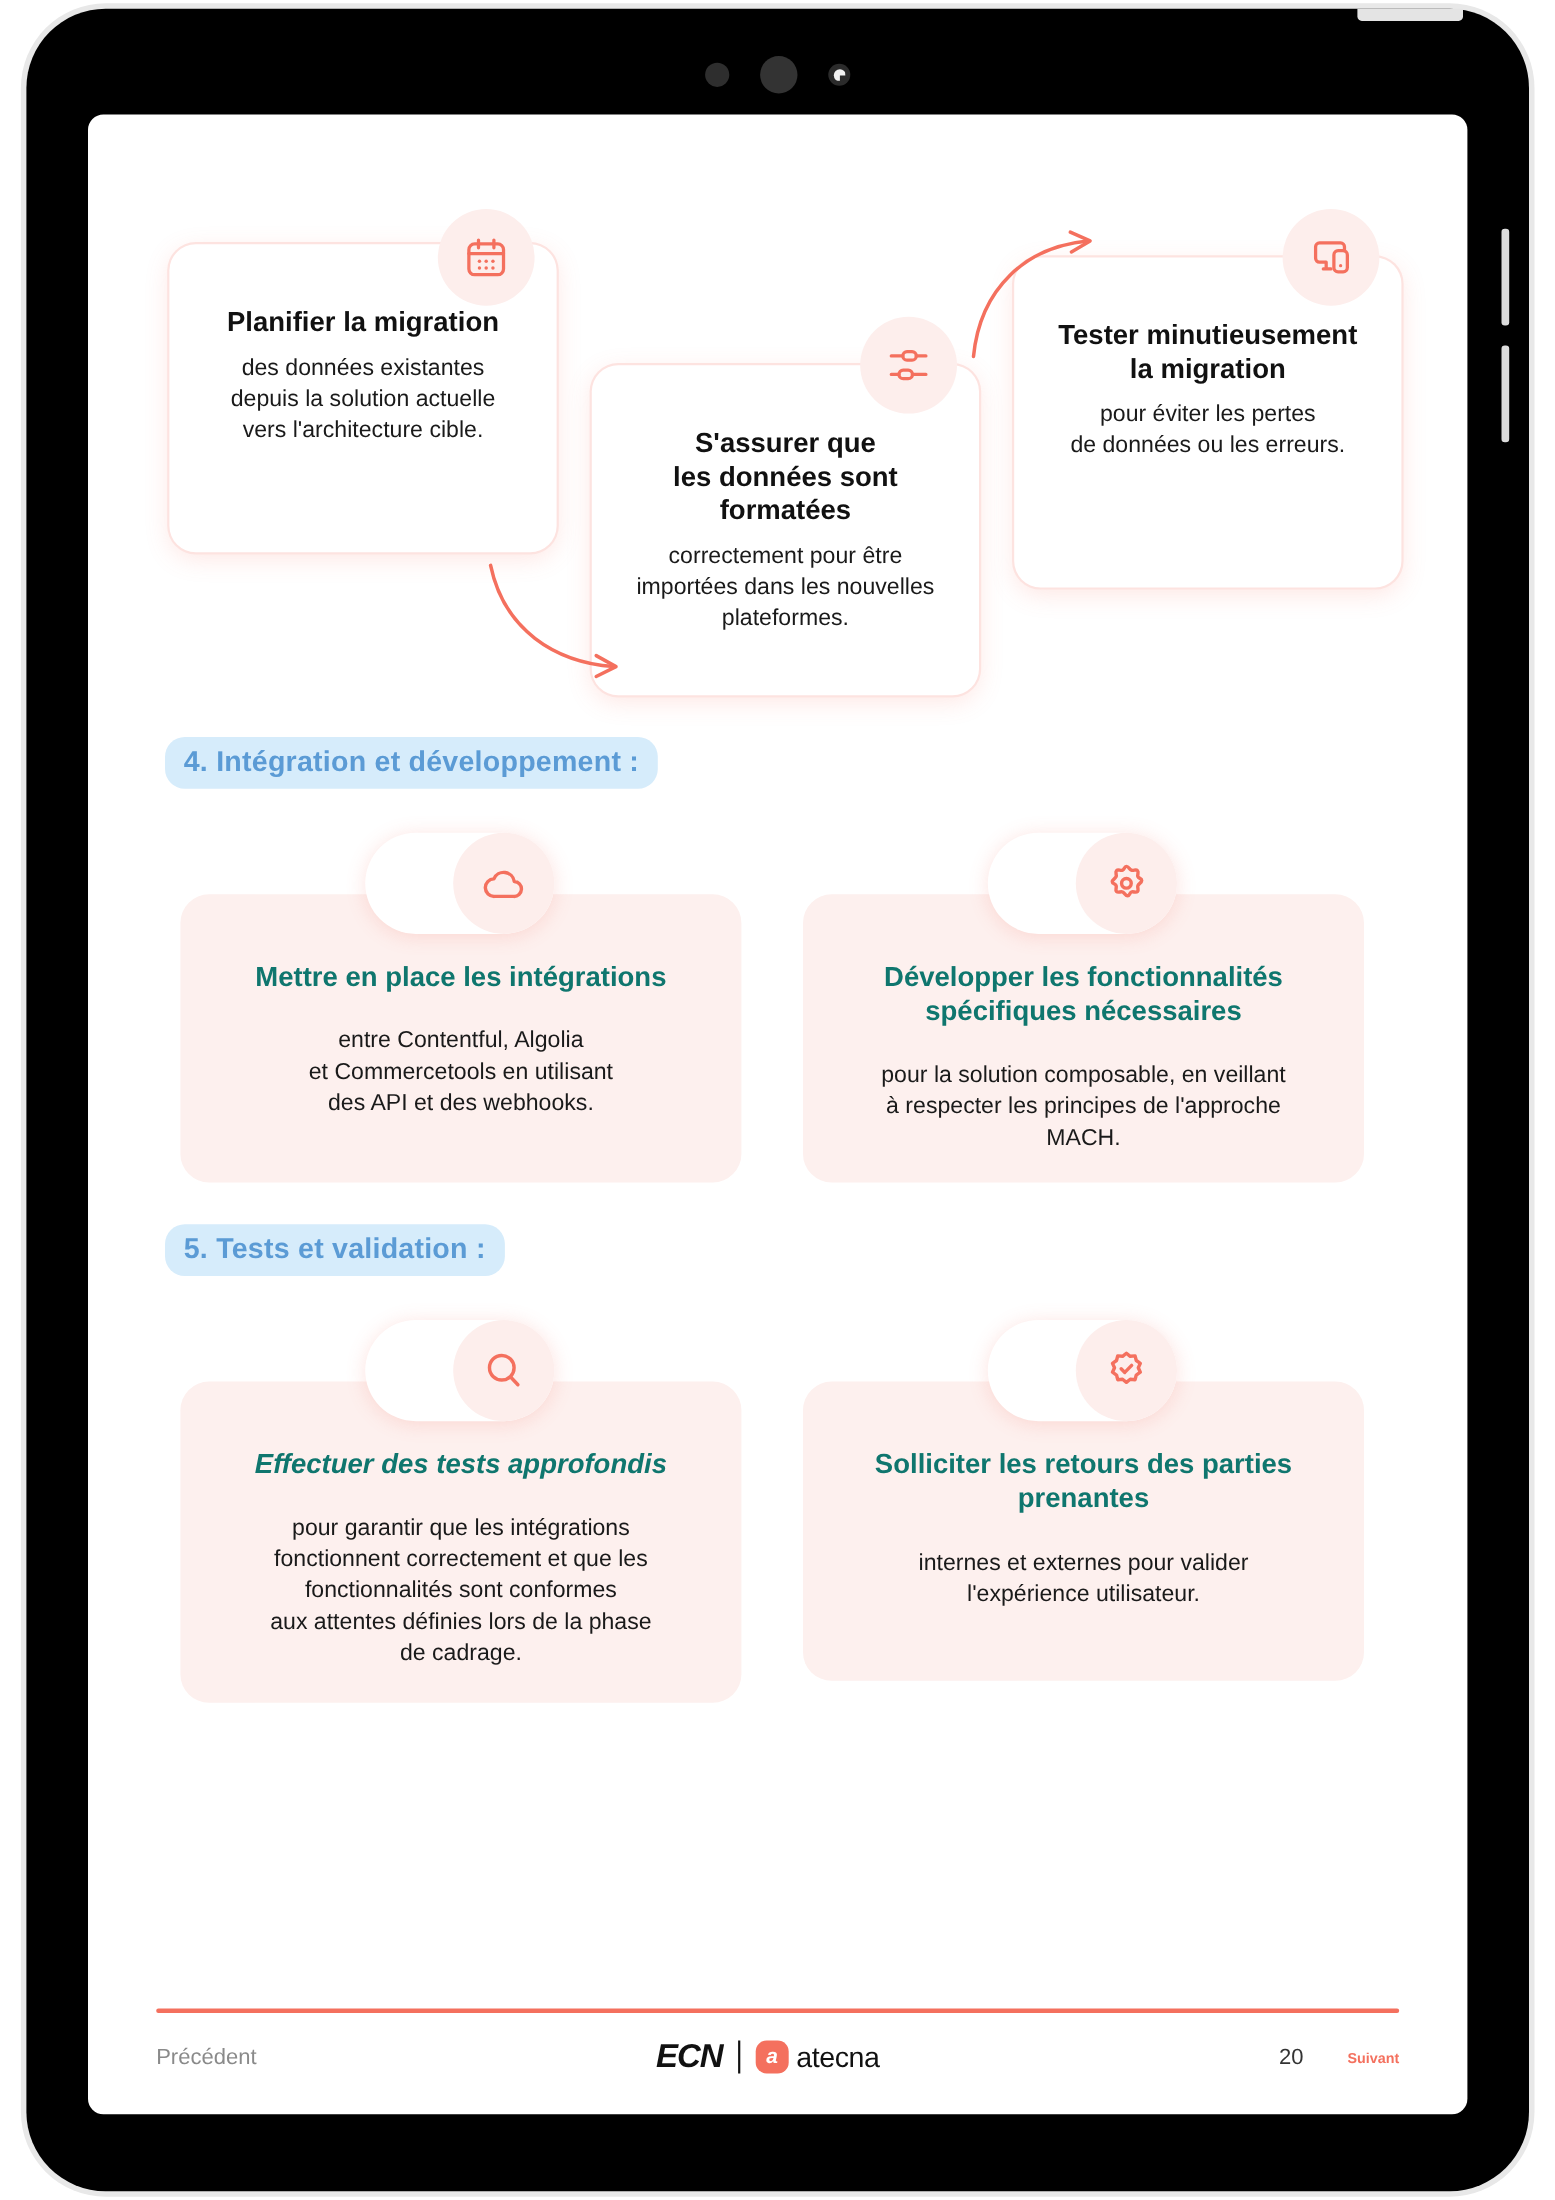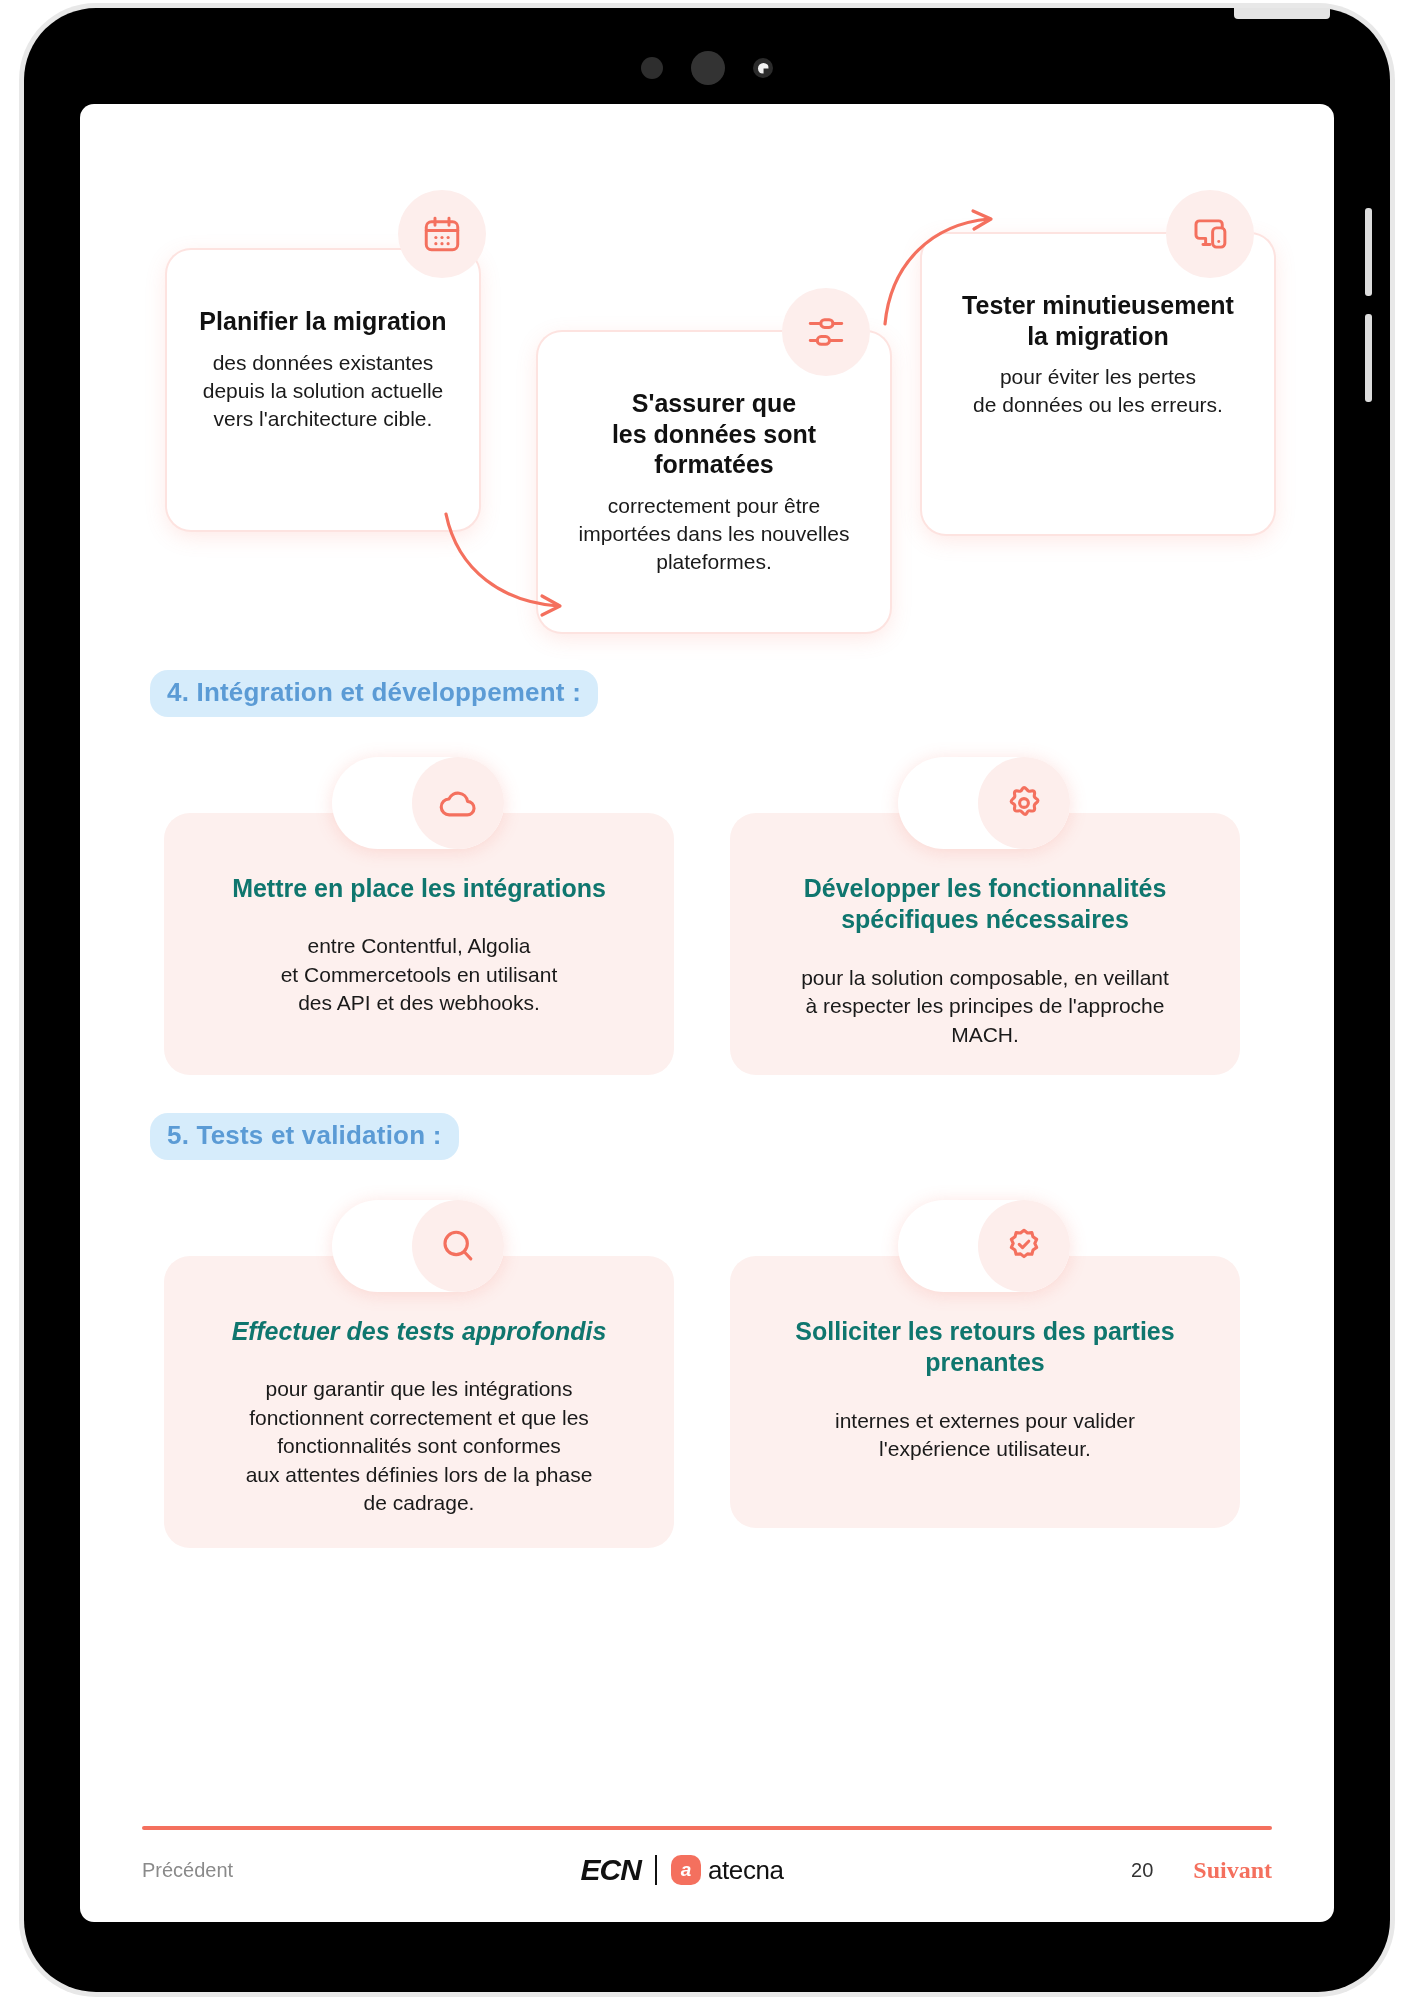--- a/index.html
+++ b/index.html
@@ -124,21 +124,21 @@
 
   .card-white {
     position: absolute;
     background: #ffffff;
     border-radius: 24px;
     box-shadow: 0 0 0 2px #fde3e0, 0 6px 22px rgba(247,110,94,0.17);
     text-align: center;
     padding: 56px 26px 26px 26px;
   }
 
-  .s3-card1 { left: 12px;  top: 60px;  width: 312px; height: 280px; margin-left: 13px; }
+  .s3-card1 { left: 12px;  top: 32px;  width: 352px; height: 280px; }
   .s3-card2 { left: 396px; top: 142px; width: 352px; height: 300px; }
   .s3-card3 { left: 780px; top: 44px;  width: 352px; height: 300px; }
 
   .icon-circle {
     position: absolute;
     width: 88px; height: 88px;
     border-radius: 50%;
     background: #fdeeec;
     display: flex; align-items: center; justify-content: center;
     z-index: 3;
@@ -240,21 +240,21 @@
     left: 62px; right: 62px;
     bottom: 24px;
     height: 56px;
     display: flex;
     align-items: center;
     justify-content: space-between;
   }
   .f-prev { font-size: 20px; color: #8a8a8a; }
   .f-right { display: flex; align-items: center; gap: 40px; }
   .f-page { font-size: 20px; color: #333333; }
-  .f-next { font-size: 24px; color: #f4705e; font-weight: bold; font-family: Liberation Serif, serif; }
+  .f-next { font-size: 13px; color: #f4705e; font-weight: bold; }
 
   .logo-group { display: flex; align-items: center; gap: 14px; }
   .logo-ecn {
     font-family: "Liberation Sans", sans-serif;
     font-size: 30px; font-weight: bold; font-style: italic;
     color: #111111; letter-spacing: -1px;
   }
   .logo-divider { width: 2px; height: 30px; background: #111111; }
   .logo-atecna { display: flex; align-items: center; gap: 7px; }
   .logo-mark {

